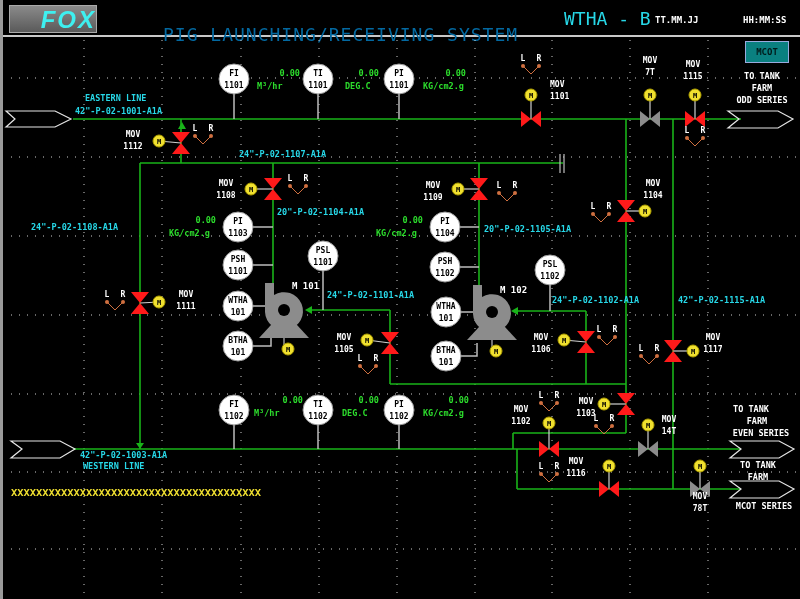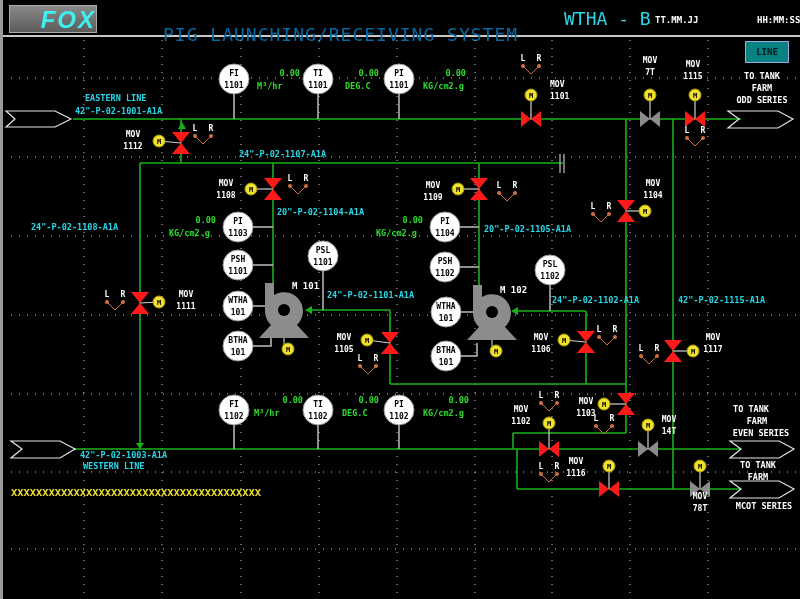--- a/index.html
+++ b/index.html
@@ -4,21 +4,21 @@
 <style>
   html,body{margin:0;padding:0;background:#000;}
   body{width:800px;height:599px;overflow:hidden;position:relative;font-family:"DejaVu Sans Mono","Liberation Mono",monospace;}
   #screen{position:absolute;left:0;top:0;width:800px;height:599px;background:#000;border-left:3px solid #9a9a9a;box-sizing:border-box;}
   svg text{font-family:"DejaVu Sans Mono","Liberation Mono",monospace;font-weight:bold;}
   .hdr{position:absolute;top:0;left:0;width:800px;height:37px;border-bottom:2px solid #c8c8c8;box-sizing:border-box;}
   .logo{position:absolute;left:6px;top:5px;width:88px;height:28px;background:linear-gradient(180deg,#8a8a8a,#5a5a5a);border:1px solid #aaa;box-sizing:border-box;color:#3ef0f0;font:italic bold 24px "Liberation Sans",sans-serif;text-align:right;line-height:27px;letter-spacing:2px;}
   .title{position:absolute;left:160px;top:24px;color:#0369a1;font:18px "DejaVu Sans Mono",monospace;letter-spacing:1px;}
   .link{position:absolute;left:561px;top:8px;color:#27d8e8;font:18px "DejaVu Sans Mono",monospace;}
   .date,.time{position:absolute;top:15px;color:#fff;font:bold 9px "DejaVu Sans Mono",monospace;}
-  .date{left:652px;} .time{left:740px;margin-left:14px;}
+  .date{left:652px;} .time{left:740px;}
   .help{position:absolute;left:742px;top:41px;width:44px;height:22px;background:#0a8080;border:1px solid #9ad;box-sizing:border-box;color:#001a1a;font:bold 9px "DejaVu Sans Mono",monospace;text-align:center;line-height:20px;cursor:pointer;}
   #diagram{position:absolute;left:0;top:0;}
 </style>
 </head>
 <body>
 
 <div id="screen">
   <div class="hdr">
     <div class="logo">FOX</div>
     <div class="title">PIG LAUNCHING/RECEIVING SYSTEM</div>
@@ -534,14 +534,14 @@
             <text x="697" y="469" text-anchor="middle" font-size="7" fill="#000">M</text>
           </g>
           <text x="697" y="499" text-anchor="middle" font-size="8" fill="#fff">MOV</text>
           <text x="697" y="511" text-anchor="middle" font-size="8" fill="#fff">78T</text>
         </g>
       </g>
 
     <text x="8" y="496" fill="#f0e030" font-size="8" textLength="250" lengthAdjust="spacingAndGlyphs">XXXXXXXXXXXXXXXXXXXXXXXXXXXXXXXXXXXXXXXX</text>
   </svg>
 
-  <div class="help">LINE</div>
+  <div class="help">MCOT</div>
 </div>
 
 </body></html>

